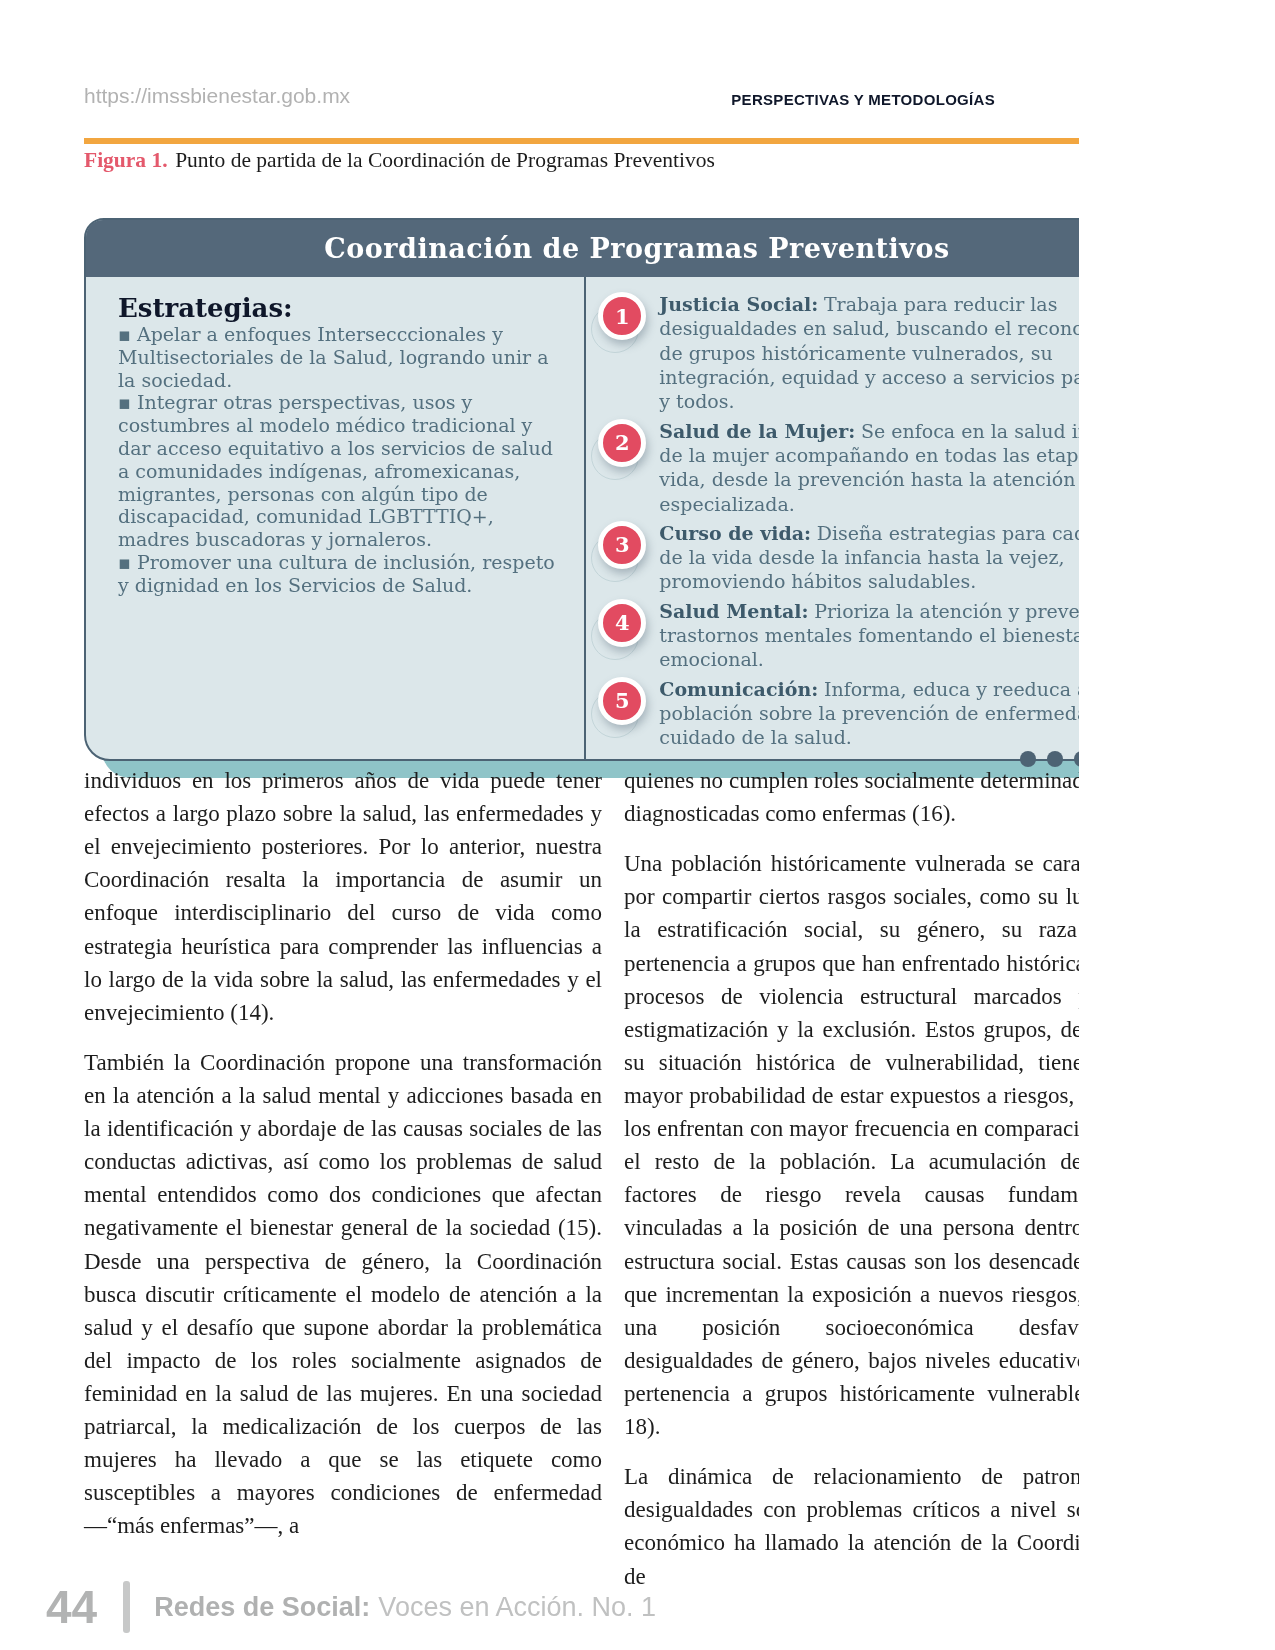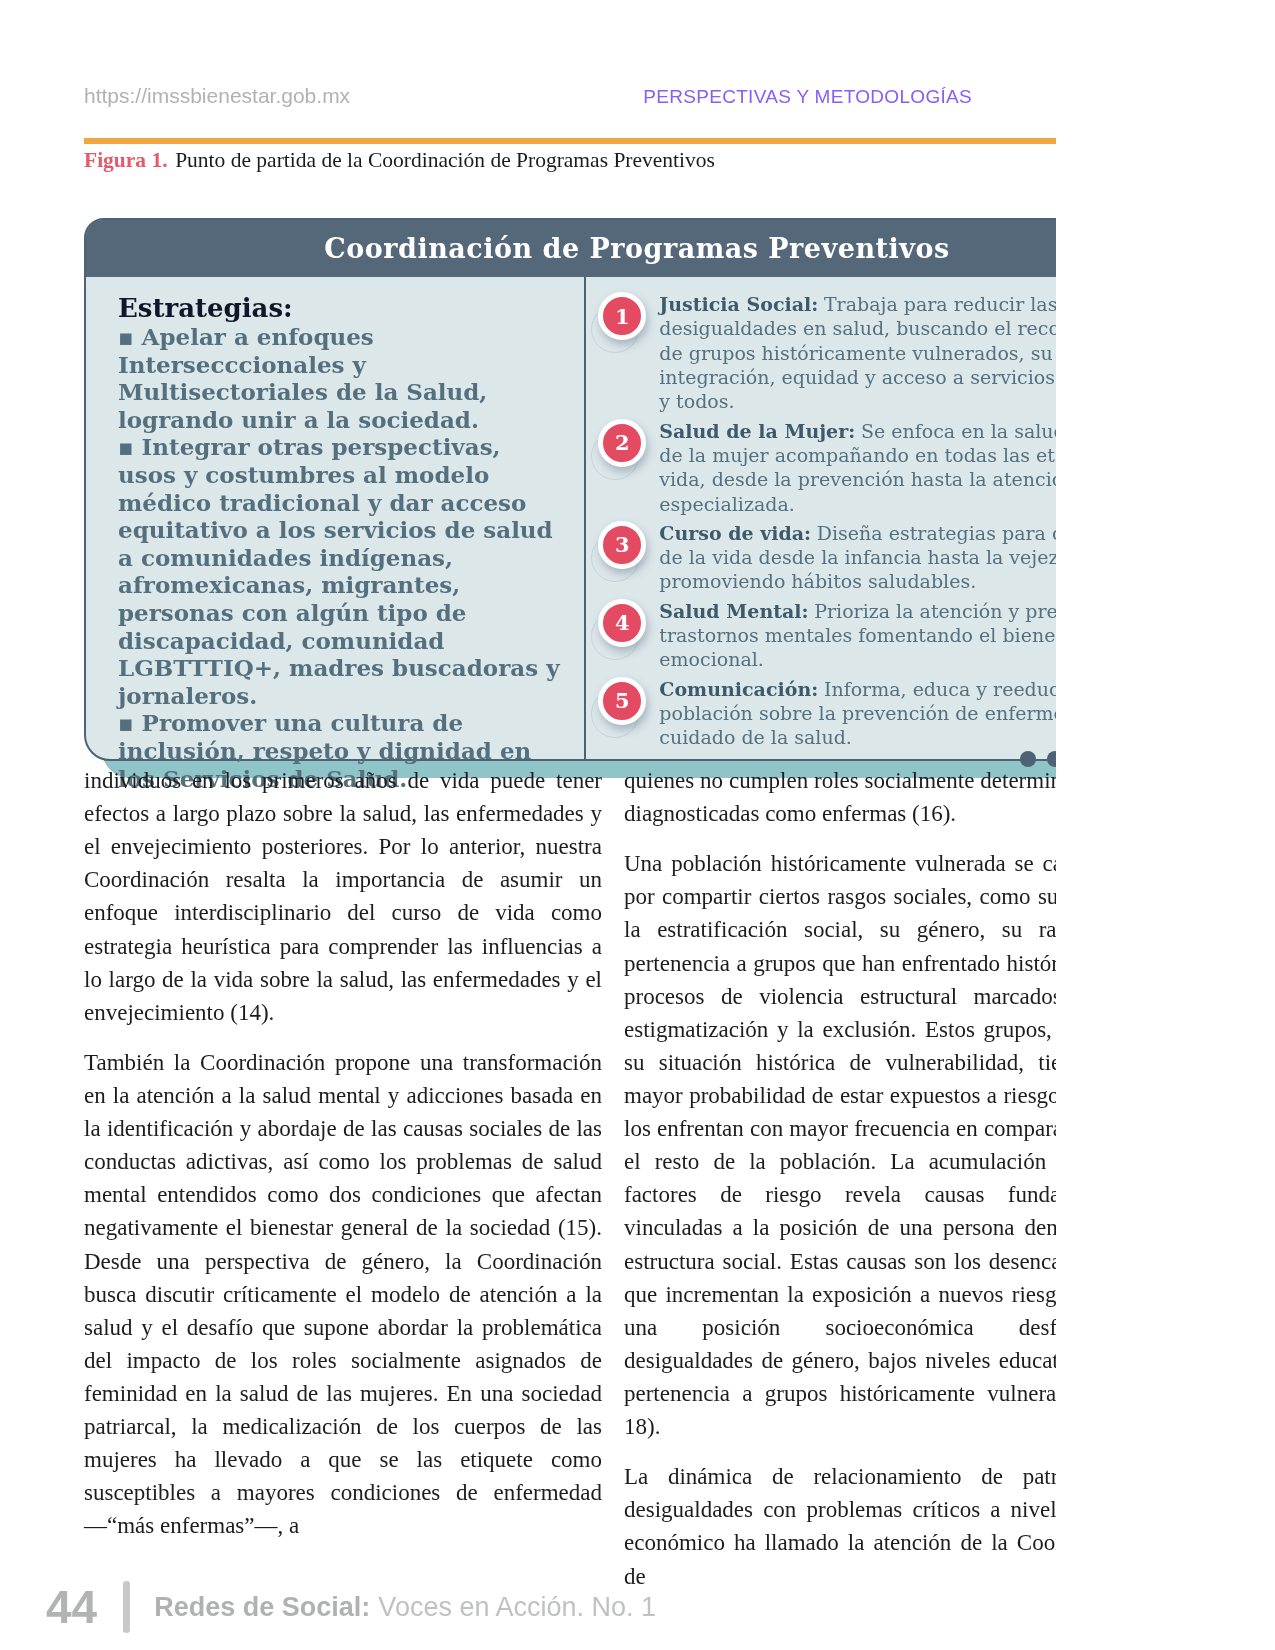--- a/index.html
+++ b/index.html
@@ -1,45 +1,45 @@
 <!DOCTYPE html>
 <html lang="es"><head>
 <meta charset="utf-8">
 <style>
   html,body{margin:0;padding:0;background:#ffffff;}
   .page{position:relative;width:1056px;height:1650px;background:#ffffff;overflow:hidden;
-        font-family:"Liberation Serif",serif;}
+        font-family:"Liberation Serif",serif;padding-left:23px;}
 
   
   .page-header{position:absolute;top:84px;left:84px;right:84px;display:flex;
                justify-content:space-between;align-items:flex-end;
                font-family:"Liberation Sans",sans-serif;}
   .site-url{color:#b2b2b2;font-size:21px;}
-  .section-title{color:#8b5cf6;font-weight:normal;font-size:19px;letter-spacing:.3px;}
+  .section-title{color:#0f172a;font-weight:bold;font-size:15px;letter-spacing:.3px;}
   .orange-rule{position:absolute;top:138px;left:84px;width:1121px;height:6px;background:#F2A640;}
 
   
   .fig-caption{position:absolute;top:148px;left:84px;margin:0;font-size:21.5px;color:#1c1c1c;}
   .fig-label{color:#E4596C;font-weight:bold;margin-right:.35em;}
 
   
   .figure-wrap{position:absolute;top:218px;left:84px;width:1106px;height:543px;}
   .figure-shadow{position:absolute;left:18px;top:20px;width:1104px;height:540px;
                  background:#8FC4C8;border-radius:28px;}
   .figure-box{position:absolute;inset:0;background:#DCE7EA;border:2px solid #4C6374;
               border-radius:20px 20px 26px 26px;}
   .figure-header{height:57px;background:#54687A;border-radius:17px 17px 0 0;
                  display:flex;align-items:center;justify-content:center;}
   .figure-title{color:#ffffff;font-family:"DejaVu Serif",serif;font-weight:bold;
                 font-size:27px;letter-spacing:.5px;}
   .figure-body{display:flex;height:calc(100% - 57px);font-family:"DejaVu Serif",serif;color:#54707F;}
   .panel-left{width:45.4%;box-sizing:border-box;border-right:2px solid #4C6374;
               padding:14px 24px 6px 32px;}
   .strategies-heading{margin:2px 0 0;font-size:26px;font-weight:bold;color:#0f172a;}
-  .bullet{margin:0;font-size:23px;line-height:1.2;font-weight:bold;}
+  .bullet{margin:0;font-size:19px;line-height:1.2;}
   .panel-right{flex:1;box-sizing:border-box;padding:15px 16px 6px 12px;}
   .item{display:flex;align-items:flex-start;margin:0 0 5px;}
   .badge-wrap{position:relative;flex:0 0 50px;margin-right:11px;}
   .badge{position:relative;z-index:2;box-sizing:content-box;width:38px;height:38px;
          background:#E24B61;border:5px solid #ffffff;border-radius:50%;
          display:flex;align-items:center;justify-content:center;
          color:#ffffff;font-weight:bold;font-size:21px;
          box-shadow:2px 5px 9px rgba(70,90,105,.35);}
   .badge-wrap::after{content:"";position:absolute;z-index:1;left:-7px;top:13px;
          width:46px;height:46px;border:1px solid #c3d5d9;border-radius:50%;}

